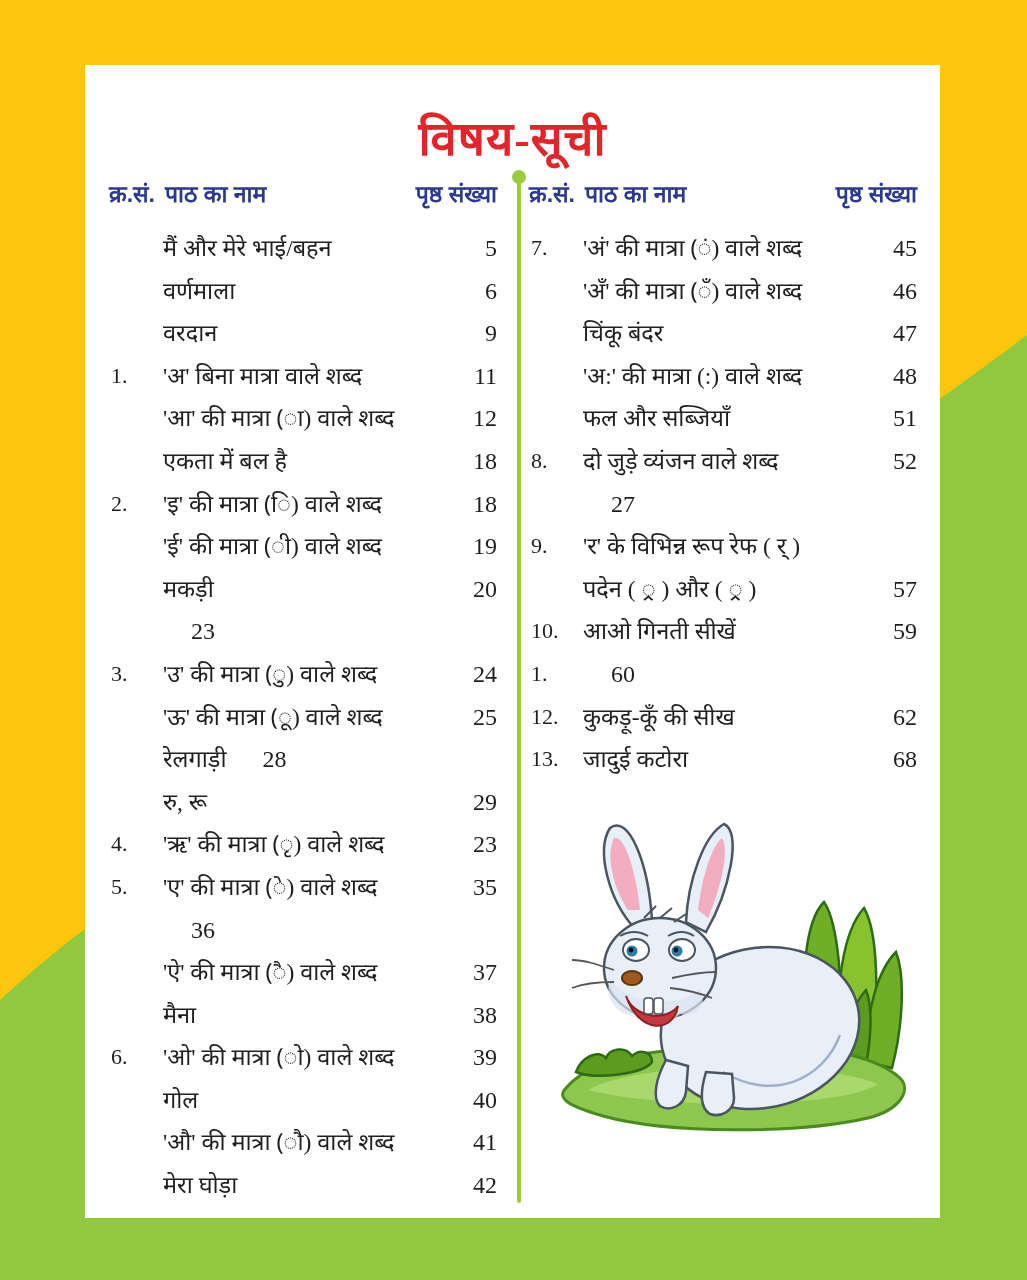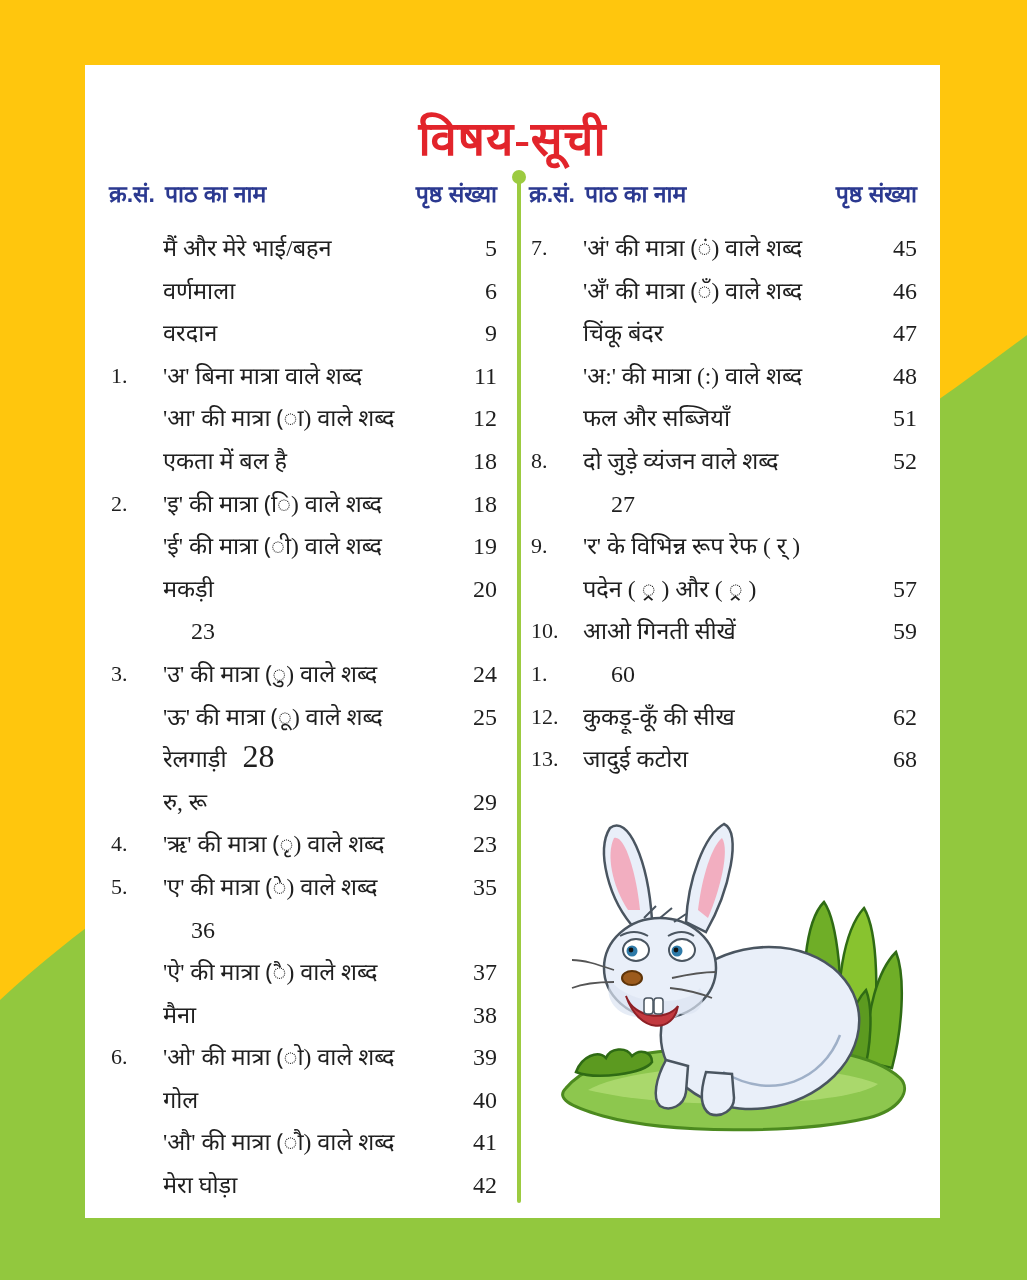--- a/index.html
+++ b/index.html
@@ -48,21 +48,21 @@
   .col-header .h-serial{flex:0 0 auto;padding-left:2px;}
   .col-header .h-name{flex:1 1 auto;padding-left:10px;}
   .col-header .h-page{flex:0 0 auto;text-align:right;}
   .rows{margin-top:14px;}
   .row{
     display:flex;align-items:flex-end;height:42.6px;
     font-size:23.5px;line-height:42.6px;
   }
   .row .num{flex:0 0 56px;padding-left:4px;font-size:22px;}
   .row .lesson{flex:1 1 auto;white-space:nowrap;}
-  .row .inline-page{display:inline-block;margin-left:16px;font-size:32px;font-family:Liberation Serif, serif;}
+  .row .inline-page{display:inline-block;margin-left:36px;font-size:24px;font-family:Liberation Serif, serif;}
   .row .page{flex:0 0 52px;text-align:right;font-size:24px;}
   .rabbit{position:absolute;left:548px;top:810px;width:380px;height:335px;}
 </style>
 </head>
 <body>
 
 <svg class="bg-svg" viewBox="0 0 1027 1280" preserveAspectRatio="none" aria-hidden="true">
   <rect x="0" y="0" width="1027" height="1280" fill="#FFC60D"></rect>
   <path d="M0,1000 C250,770 610,650 1027,335 L1027,1280 L0,1280 Z" fill="#92C83E"></path>
 </svg>

